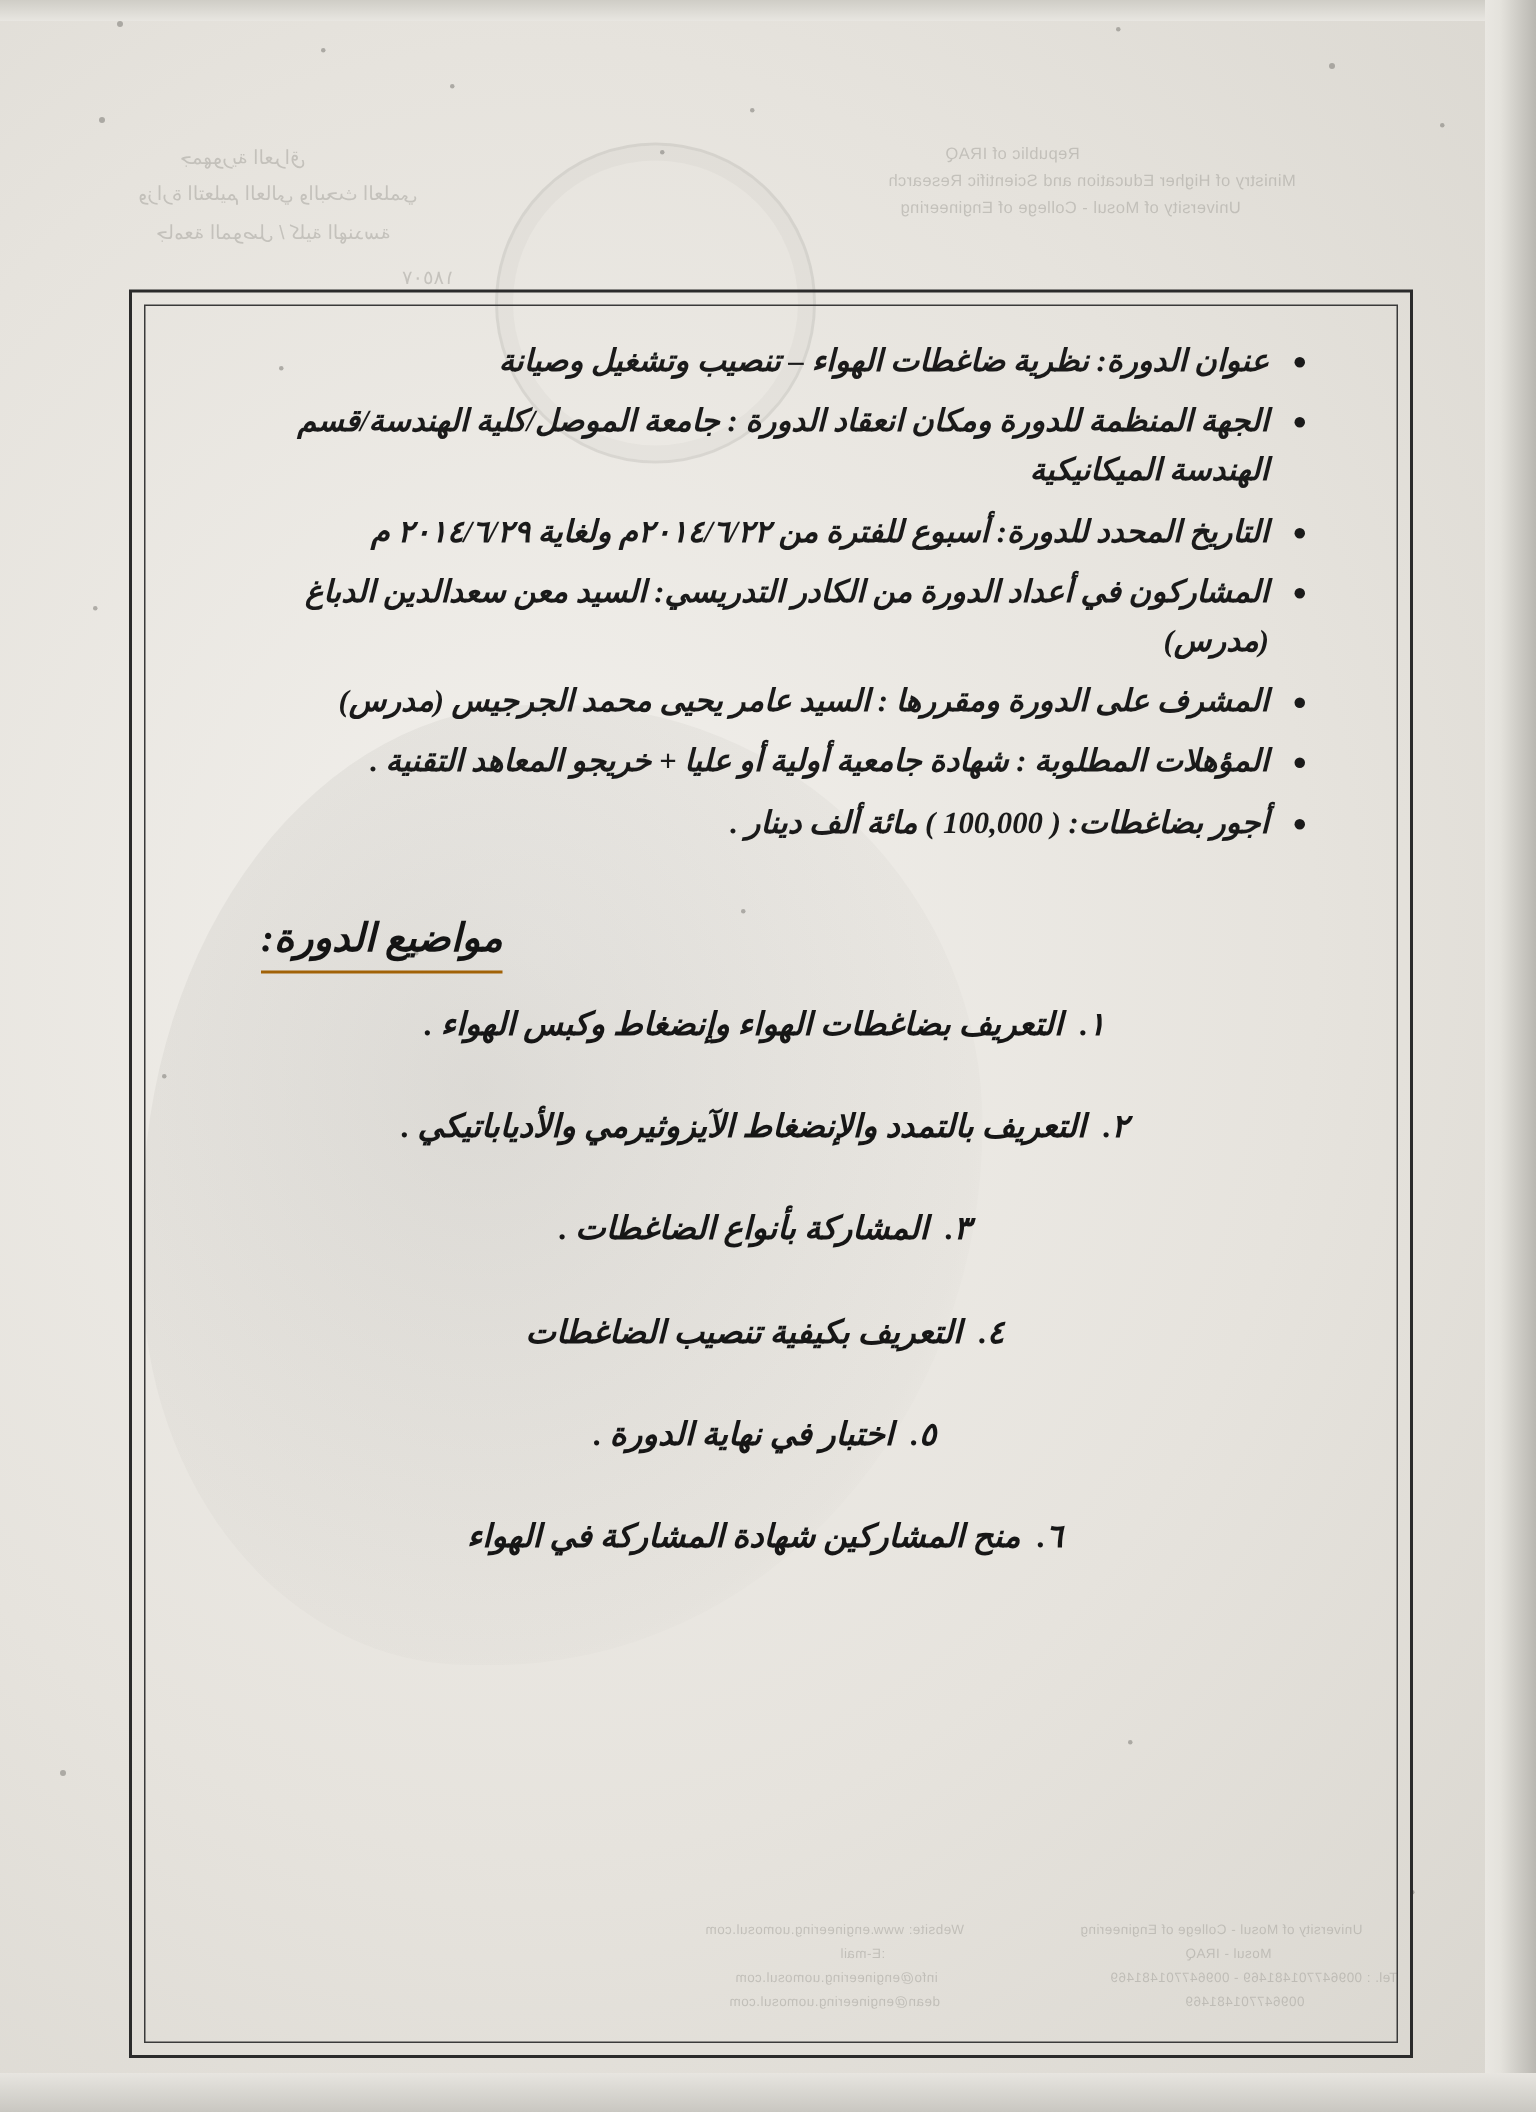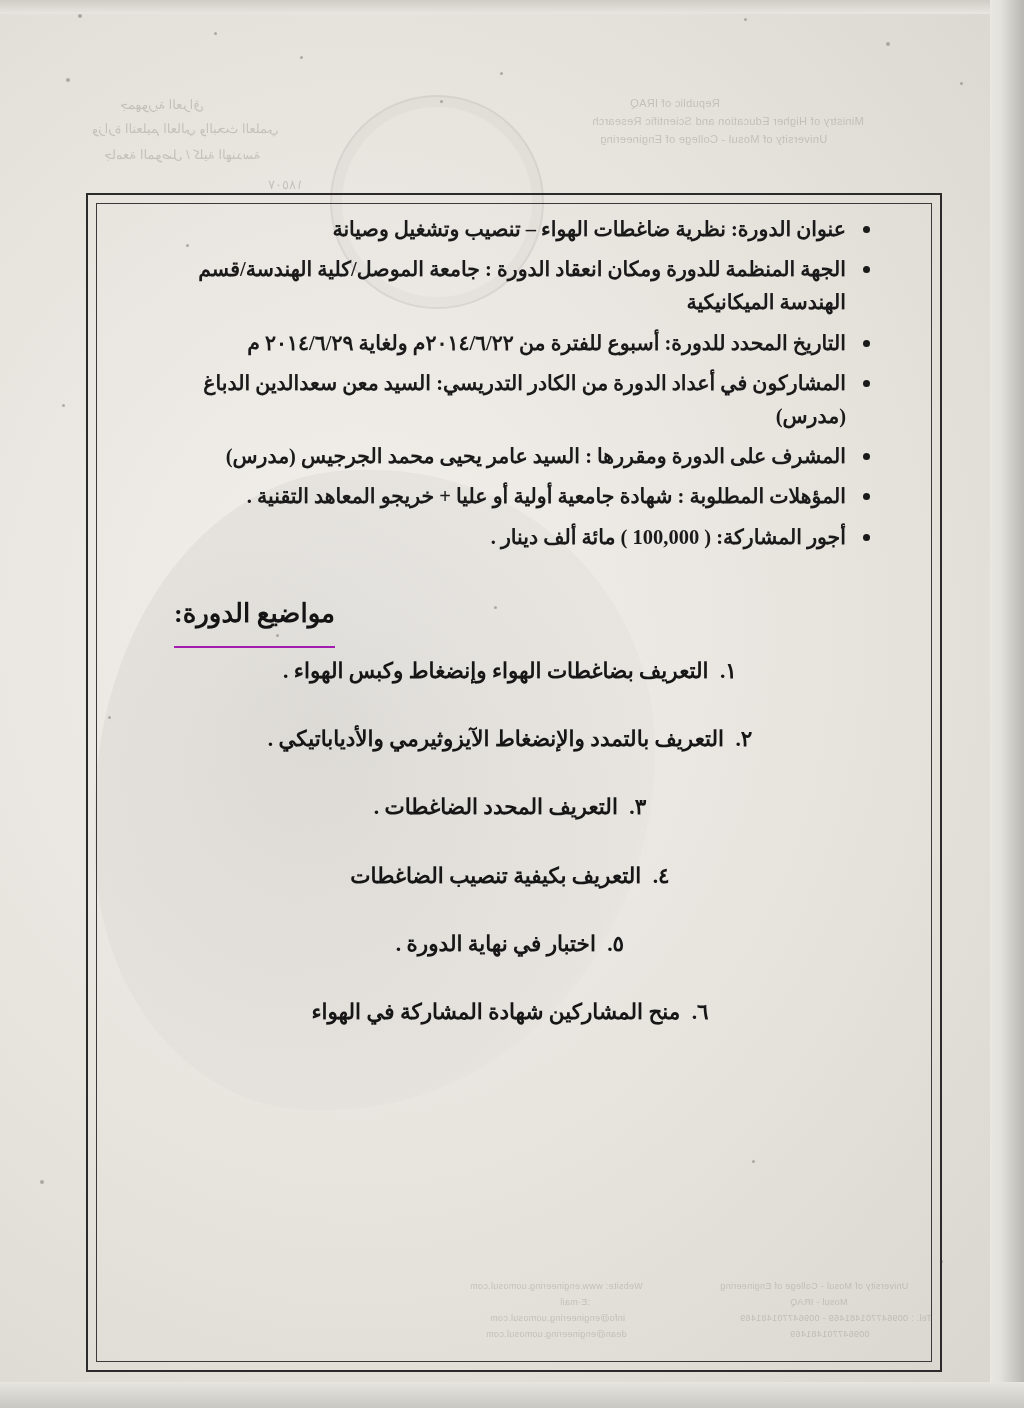--- a/index.html
+++ b/index.html
@@ -96,26 +96,27 @@
   }
   .frame-inner {
     position: absolute;
     left: 8px; top: 8px; right: 8px; bottom: 8px;
     border: 1px solid #3a3a3a;
   }
 
   .content {
     position: absolute;
     left: 110px;
-    top: 195px;
+    top: 207px;
     width: 800px;
     height: 1150px;
     padding: 18px 34px 0 34px;
     box-sizing: border-box;
     color: #1d1d1d;
+    font-style: italic;
   }
 
   ul.info-list {
     list-style: none;
     margin: 0;
     padding: 0;
   }
   ul.info-list > li {
     position: relative;
     font-size: 20.5px;
@@ -141,22 +142,22 @@
   .section-title {
     margin-top: 44px;
     margin-bottom: 26px;
     text-align: left;
     padding-left: 30px;
     font-size: 26px;
     font-weight: 700;
     color: #141414;
   }
   .section-title span {
-    border-bottom: 2px solid #a21caf;
-    padding-bottom: 18px;
+    border-bottom: 2px solid #a16207;
+    padding-bottom: 7px;
   }
 
   ol.topics {
     list-style: none;
     margin: 0;
     padding: 0;
   }
   ol.topics > li {
     font-size: 21.5px;
     font-weight: 700;
@@ -239,40 +240,40 @@
       <li>
         <span class="lbl">المشاركون في أعداد الدورة من الكادر التدريسي:</span><span> السيد معن سعدالدين الدباغ (مدرس)</span>
       </li>
       <li>
         <span class="lbl">المشرف على الدورة ومقررها :</span><span> السيد عامر يحيى محمد الجرجيس (مدرس)</span>
       </li>
       <li>
         <span class="lbl">المؤهلات المطلوبة :</span><span> شهادة جامعية أولية أو عليا + خريجو المعاهد التقنية .</span>
       </li>
       <li>
-        <span class="lbl">أجور المشاركة:</span><span> ( 100,000 ) مائة ألف دينار .</span>
+        <span class="lbl">أجور بضاغطات:</span><span> ( 100,000 ) مائة ألف دينار .</span>
       </li>
     </ul>
 
     <div class="section-title">
       <span>مواضيع الدورة:</span>
     </div>
 
     <ol class="topics">
       <li>
         <span class="num">١.</span>
         <span>التعريف بضاغطات الهواء وإنضغاط وكبس الهواء .</span>
       </li>
       <li>
         <span class="num">٢.</span>
         <span>التعريف بالتمدد والإنضغاط الآيزوثيرمي والأدياباتيكي .</span>
       </li>
       <li>
         <span class="num">٣.</span>
-        <span>التعريف المحدد الضاغطات .</span>
+        <span>المشاركة بأنواع الضاغطات .</span>
       </li>
       <li>
         <span class="num">٤.</span>
         <span>التعريف بكيفية تنصيب الضاغطات</span>
       </li>
       <li>
         <span class="num">٥.</span>
         <span>اختبار في نهاية الدورة .</span>
       </li>
       <li>

